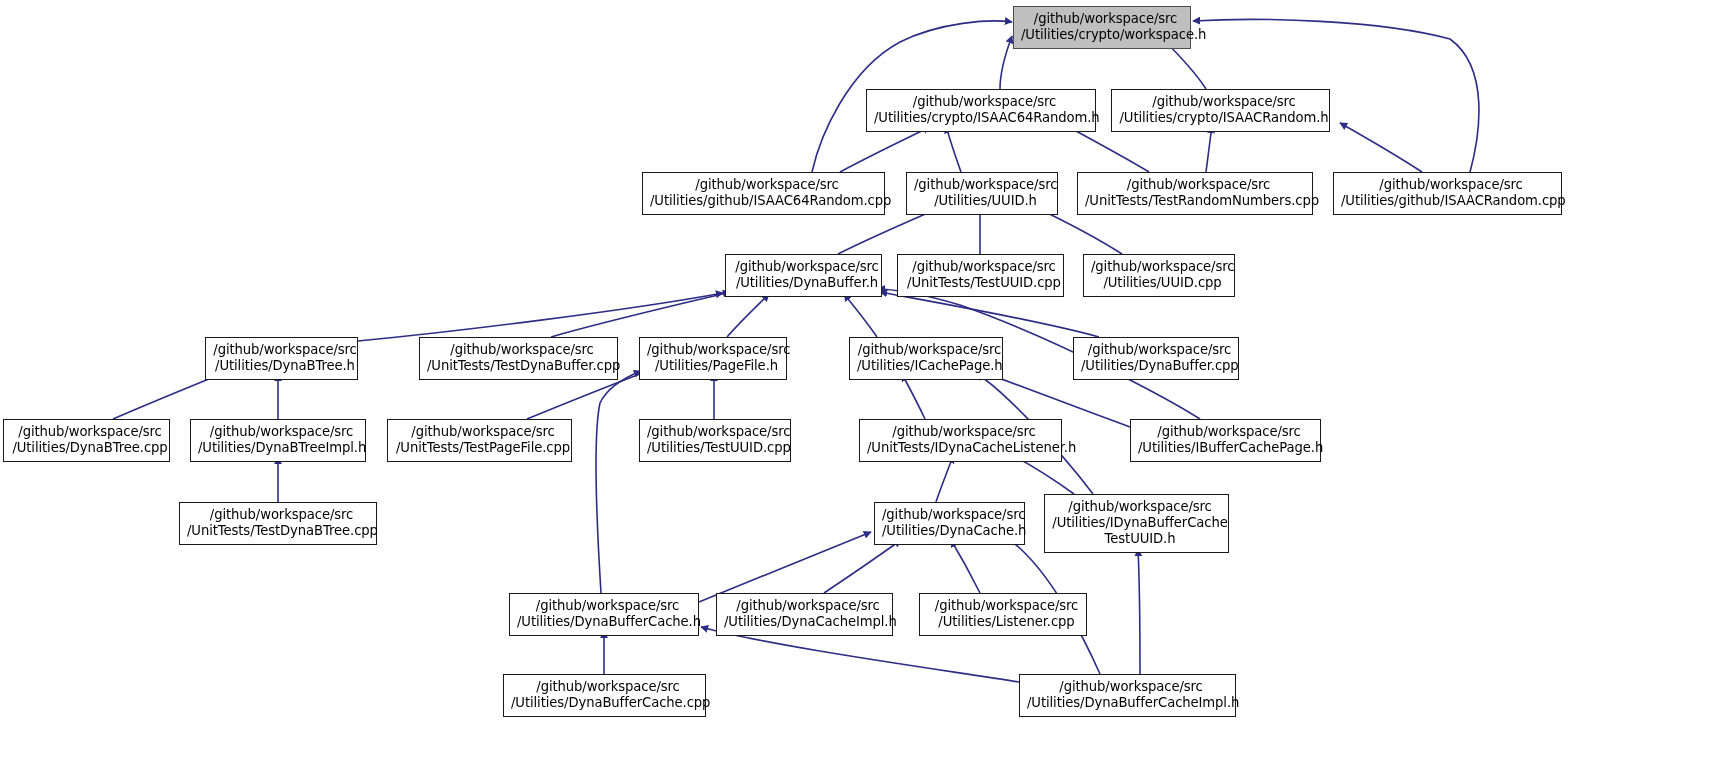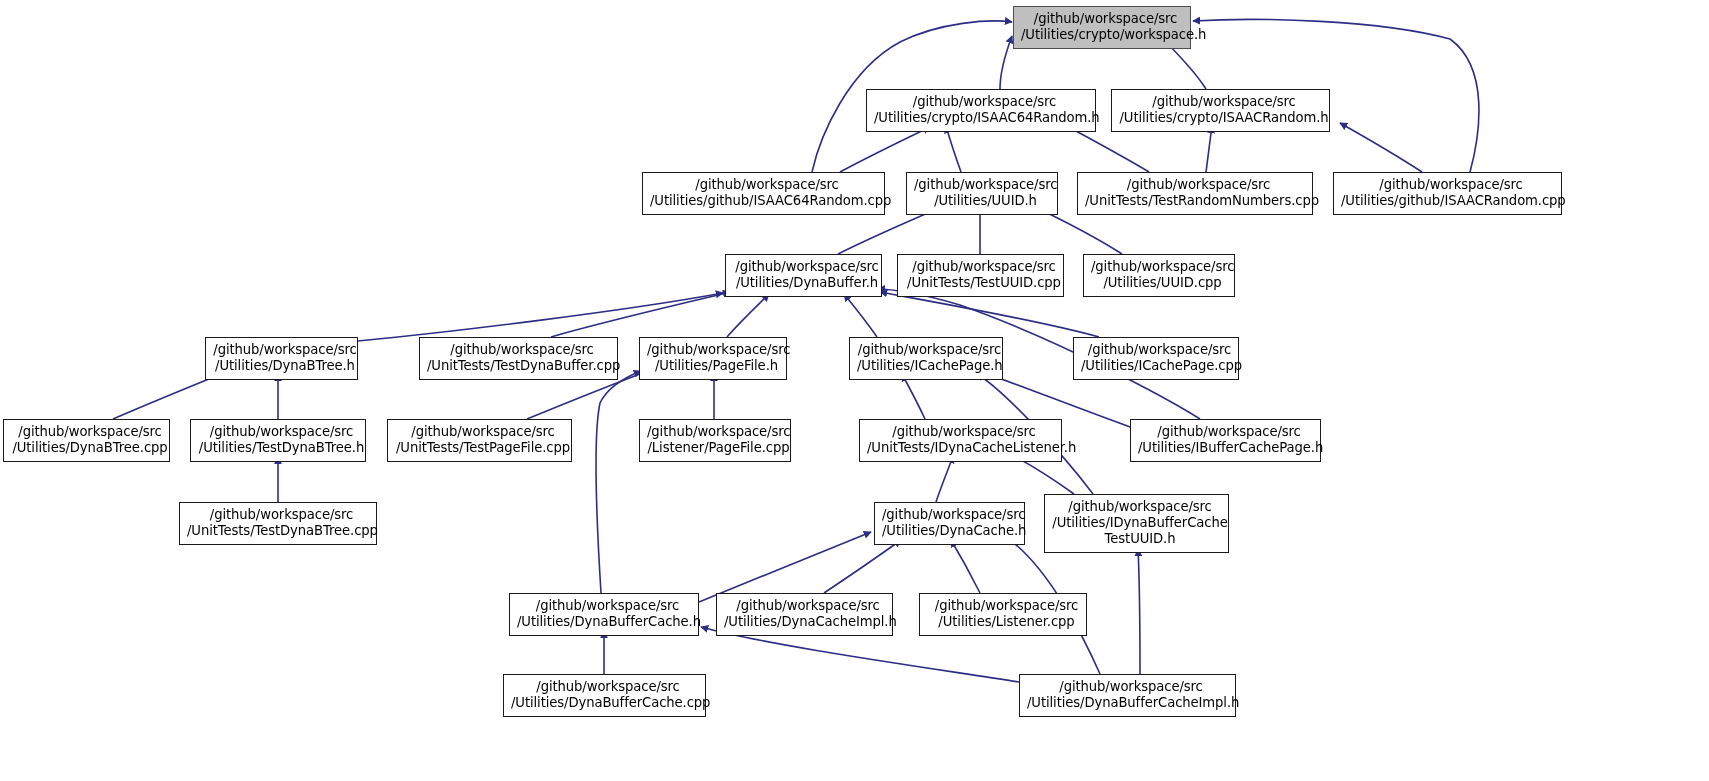--- a/index.html
+++ b/index.html
@@ -104,25 +104,25 @@
       <div class="node" style="left: 906px; top: 172px; width: 152px; min-height: 36px;"><span class="l1">/github/workspace/src</span><span class="l2">/Utilities/UUID.h</span></div>
       <div class="node" style="left: 1077px; top: 172px; width: 236px; min-height: 36px;"><span class="l1">/github/workspace/src</span><span class="l2">/UnitTests/TestRandomNumbers.cpp</span></div>
       <div class="node" style="left: 1333px; top: 172px; width: 229px; min-height: 36px;"><span class="l1">/github/workspace/src</span><span class="l2">/Utilities/github/ISAACRandom.cpp</span></div>
       <div class="node" style="left: 725px; top: 254px; width: 157px; min-height: 36px;"><span class="l1">/github/workspace/src</span><span class="l2">/Utilities/DynaBuffer.h</span></div>
       <div class="node" style="left: 897px; top: 254px; width: 167px; min-height: 36px;"><span class="l1">/github/workspace/src</span><span class="l2">/UnitTests/TestUUID.cpp</span></div>
       <div class="node" style="left: 1083px; top: 254px; width: 152px; min-height: 36px;"><span class="l1">/github/workspace/src</span><span class="l2">/Utilities/UUID.cpp</span></div>
       <div class="node" style="left: 205px; top: 337px; width: 153px; min-height: 36px;"><span class="l1">/github/workspace/src</span><span class="l2">/Utilities/DynaBTree.h</span></div>
       <div class="node" style="left: 419px; top: 337px; width: 199px; min-height: 36px;"><span class="l1">/github/workspace/src</span><span class="l2">/UnitTests/TestDynaBuffer.cpp</span></div>
       <div class="node" style="left: 639px; top: 337px; width: 148px; min-height: 36px;"><span class="l1">/github/workspace/src</span><span class="l2">/Utilities/PageFile.h</span></div>
       <div class="node" style="left: 849px; top: 337px; width: 154px; min-height: 36px;"><span class="l1">/github/workspace/src</span><span class="l2">/Utilities/ICachePage.h</span></div>
-      <div class="node" style="left: 1073px; top: 337px; width: 166px; min-height: 36px;"><span class="l1">/github/workspace/src</span><span class="l2">/Utilities/ICachePage.cpp</span></div>
+      <div class="node" style="left: 1073px; top: 337px; width: 166px; min-height: 36px;"><span class="l1">/github/workspace/src</span><span class="l2">/Utilities/DynaBuffer.cpp</span></div>
       <div class="node" style="left: 3px; top: 419px; width: 167px; min-height: 36px;"><span class="l1">/github/workspace/src</span><span class="l2">/Utilities/DynaBTree.cpp</span></div>
-      <div class="node" style="left: 190px; top: 419px; width: 176px; min-height: 36px;"><span class="l1">/github/workspace/src</span><span class="l2">/Utilities/TestDynaBTree.h</span></div>
+      <div class="node" style="left: 190px; top: 419px; width: 176px; min-height: 36px;"><span class="l1">/github/workspace/src</span><span class="l2">/Utilities/DynaBTreeImpl.h</span></div>
       <div class="node" style="left: 387px; top: 419px; width: 185px; min-height: 36px;"><span class="l1">/github/workspace/src</span><span class="l2">/UnitTests/TestPageFile.cpp</span></div>
-      <div class="node" style="left: 639px; top: 419px; width: 152px; min-height: 36px;"><span class="l1">/github/workspace/src</span><span class="l2">/Listener/PageFile.cpp</span></div>
+      <div class="node" style="left: 639px; top: 419px; width: 152px; min-height: 36px;"><span class="l1">/github/workspace/src</span><span class="l2">/Utilities/TestUUID.cpp</span></div>
       <div class="node" style="left: 859px; top: 419px; width: 203px; min-height: 36px;"><span class="l1">/github/workspace/src</span><span class="l2">/UnitTests/IDynaCacheListener.h</span></div>
       <div class="node" style="left: 1130px; top: 419px; width: 191px; min-height: 36px;"><span class="l1">/github/workspace/src</span><span class="l2">/Utilities/IBufferCachePage.h</span></div>
       <div class="node" style="left: 179px; top: 502px; width: 198px; min-height: 36px;"><span class="l1">/github/workspace/src</span><span class="l2">/UnitTests/TestDynaBTree.cpp</span></div>
       <div class="node" style="left: 874px; top: 502px; width: 151px; min-height: 36px;"><span class="l1">/github/workspace/src</span><span class="l2">/Utilities/DynaCache.h</span></div>
       <div class="node" style="left: 1044px; top: 494px; width: 185px; min-height: 53px;"><span class="l1">/github/workspace/src</span><span class="l2">/Utilities/IDynaBufferCache</span><span class="l3">TestUUID.h</span></div>
       <div class="node" style="left: 509px; top: 593px; width: 190px; min-height: 36px;"><span class="l1">/github/workspace/src</span><span class="l2">/Utilities/DynaBufferCache.h</span></div>
       <div class="node" style="left: 716px; top: 593px; width: 177px; min-height: 36px;"><span class="l1">/github/workspace/src</span><span class="l2">/Utilities/DynaCacheImpl.h</span></div>
       <div class="node" style="left: 919px; top: 593px; width: 168px; min-height: 36px;"><span class="l1">/github/workspace/src</span><span class="l2">/Utilities/Listener.cpp</span></div>
       <div class="node" style="left: 503px; top: 674px; width: 203px; min-height: 36px;"><span class="l1">/github/workspace/src</span><span class="l2">/Utilities/DynaBufferCache.cpp</span></div>
       <div class="node" style="left: 1019px; top: 674px; width: 217px; min-height: 36px;"><span class="l1">/github/workspace/src</span><span class="l2">/Utilities/DynaBufferCacheImpl.h</span></div>

